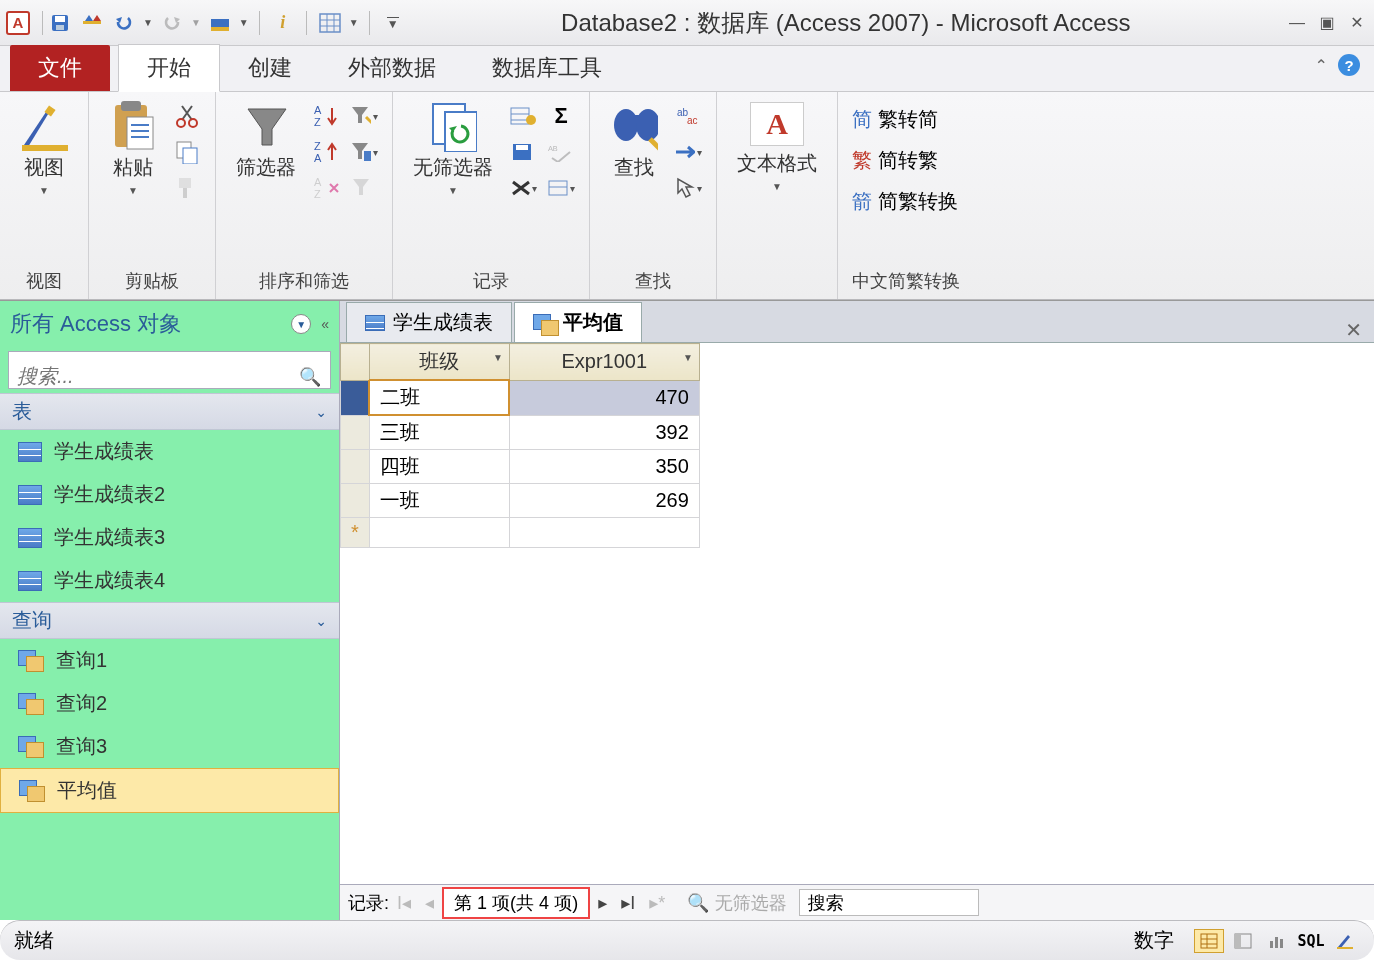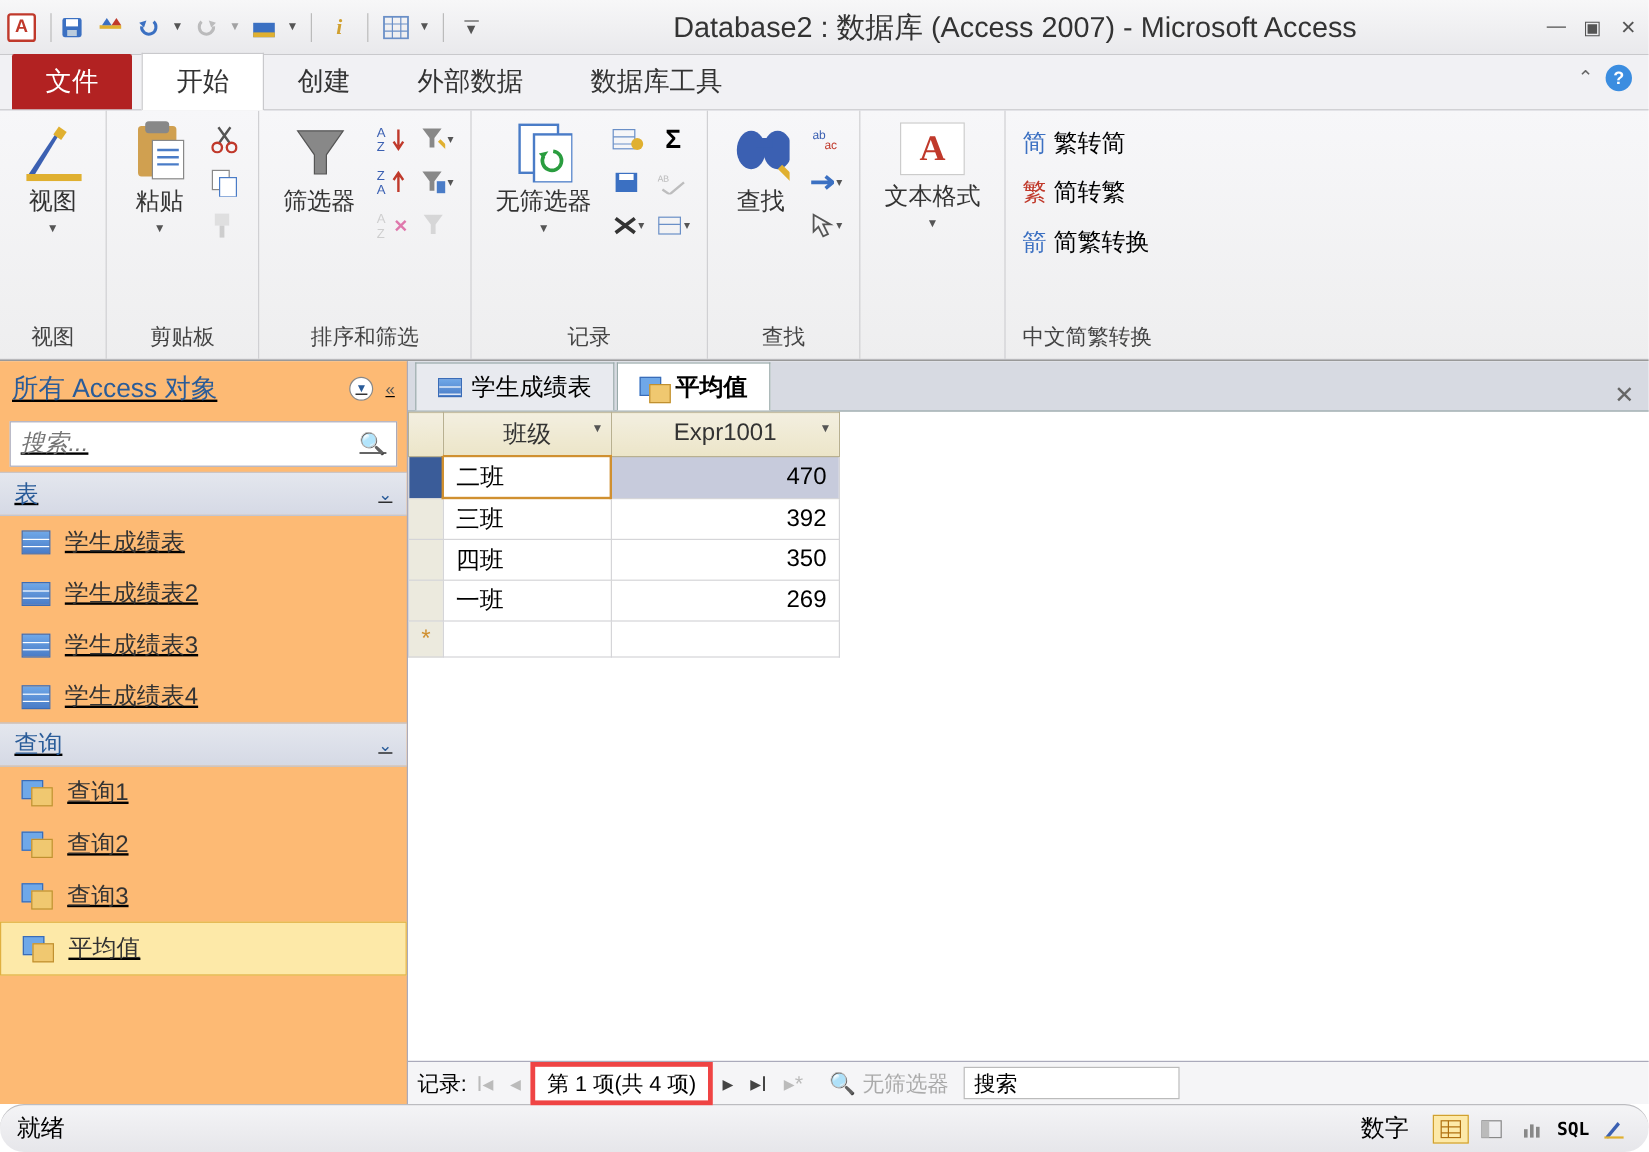--- a/index.html
+++ b/index.html
@@ -31,26 +31,26 @@
 .big-btn { display: flex; flex-direction: column; align-items: center; gap:4px; cursor: pointer; padding: 4px 6px; }
 .big-btn .lbl { font-size: 20px; color: #333; }
 .big-icon { width: 48px; height: 48px; display: flex; align-items: center; justify-content: center; }
 .small-col { display:flex; flex-direction:column; gap:8px; justify-content:flex-start; padding-top:4px;}
 .small-btn { width:28px; height:28px; display:flex; align-items:center; justify-content:center; cursor:pointer;}
 .text-btn { display:flex; align-items:center; gap:6px; font-size:20px; cursor:pointer; padding:2px 0;}
 .drop-arrow{ font-size:10px; color:#555; }
 
 
 .main { display:flex; height: calc(960px - 46px - 46px - 208px - 40px); border-top:1px solid #999;}
-.nav-pane { width: 340px; background:#fdba74; border-right:1px solid #aab; display:flex; flex-direction:column;text-decoration:underline; }
+.nav-pane { width: 340px; background:#86efac; border-right:1px solid #aab; display:flex; flex-direction:column; }
 .nav-header { display:flex; align-items:center; padding:8px 10px; font-size:22px; color:#2a5c99; }
 .nav-header .spacer{flex:1;}
 .nav-header .circ{ width:20px; height:20px; border:1px solid #888; border-radius:50%; display:flex; align-items:center; justify-content:center; font-size:10px; background:#fff;}
 .nav-header .collapse{ margin-left:10px; font-size:14px; color:#555;}
-.search-box { margin:4px 8px; display:flex; align-items:center; background:#fff; border:1px solid #aab; height:38px; padding:0 8px;}
+.search-box { margin:4px 8px; display:flex; align-items:flex-end; background:#fff; border:1px solid #aab; height:38px; padding:0 8px;}
 .search-box input { flex:1; border:none; outline:none; font-size:20px; font-style:italic; color:#333;}
 .search-box .mag{ color:#2a7; font-size:18px;}
 .nav-scroll{ flex:1; overflow-y:auto; position:relative;}
 .nav-scroll::-webkit-scrollbar{width:18px;}
 .nav-scroll::-webkit-scrollbar-track{background:#e8e8ec;}
 .nav-scroll::-webkit-scrollbar-thumb{background:#c7c7cd; border:1px solid #aaa;}
 .nav-section { background:linear-gradient(#e4e7ee,#d5d9e5); padding:4px 12px; font-size:20px; color:#2a5c99; display:flex; align-items:center; border-top:1px solid #c0c6d4; border-bottom:1px solid #c0c6d4;}
 .nav-section .chev{ margin-left:auto; font-size:14px;}
 .nav-item { display:flex; align-items:center; gap:12px; padding:8px 18px; font-size:20px; color:#333; cursor:pointer;}
 .nav-item.selected{ background:#fde9a8; border:1px solid #e0b040;}
@@ -78,21 +78,21 @@
 tr.highlighted-row td{ background:#c7cbdc;}
 tr.highlighted-row td.cell-edit{ background:#fff; border:2px solid #d09030;}
 tr.highlighted-row .row-sel{ background:#3a5c99;}
 .new-row .row-sel{ color:#d09030; text-align:center;}
 th.col1{width:140px; background:linear-gradient(#ffe27a,#f6c94a);}
 th.col2{width:190px;}
 th.rowh{width:28px; background:#eceade;}
 
 
 .rec-nav{ height:36px; border-top:1px solid #aab; display:flex; align-items:center; gap:2px; padding:0 8px; font-size:18px; background:#f5f5f7;}
-.rec-nav .info{ background:#fff; border:4px solid #ef4444; padding:2px 10px;text-align:center;}
+.rec-nav .info{ background:#fff; border:2px solid #ef4444; padding:2px 10px;text-align:center;}
 .rec-nav .nbtn{ padding:0 6px; cursor:pointer; color:#444;}
 .rec-nav .disabled{ color:#bbb;}
 .rec-nav .filter-off{ color:#aaa; margin-left:14px;}
 .rec-nav input{ border:1px solid #bbb; padding:2px 8px; font-size:18px; width:180px; margin-left:10px;}
 
 
 .statusbar{ height:40px; background:linear-gradient(#f4f4f6,#e6e6ea); border-top:1px solid #bcbcc0; display:flex; align-items:center; padding:0 14px; font-size:20px;border-radius:20px;}
 .statusbar .views{ margin-left:auto; display:flex; gap:4px; align-items:center;}
 .view-btn{ width:30px; height:24px; border:1px solid transparent; display:flex; align-items:center; justify-content:center; cursor:pointer; font-size:14px;}
 .view-btn.active{ background:#fde9a8; border:1px solid #d0a030;}

